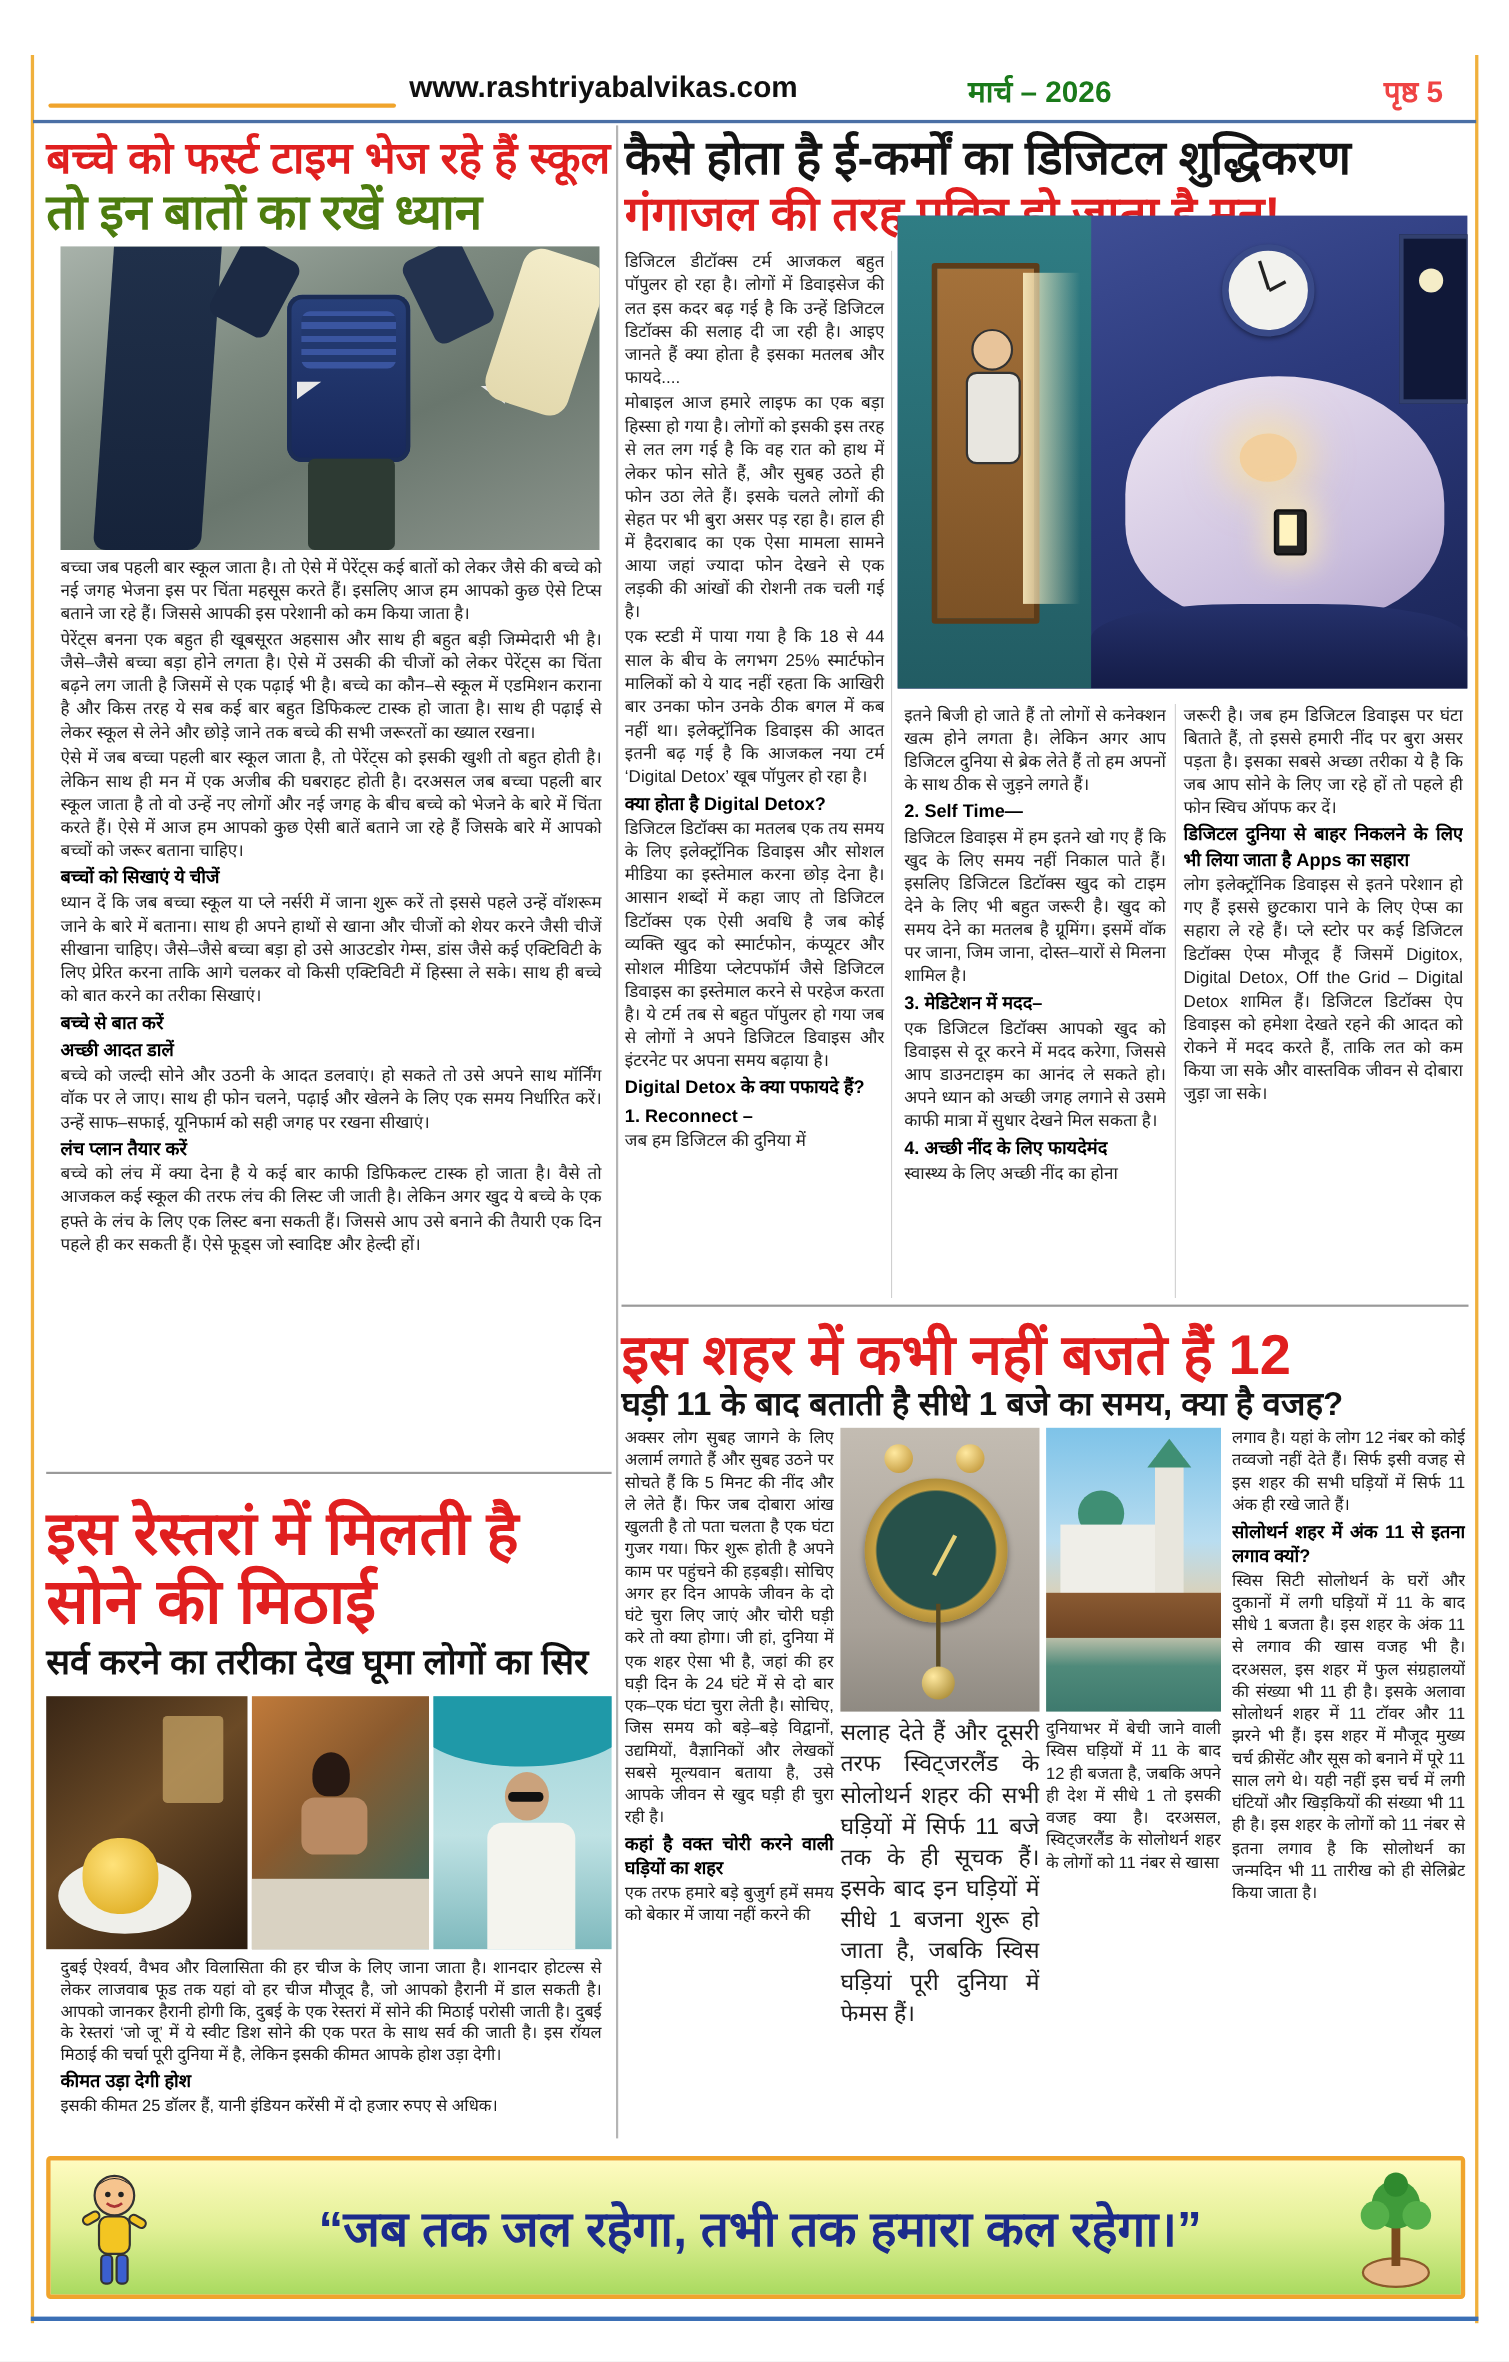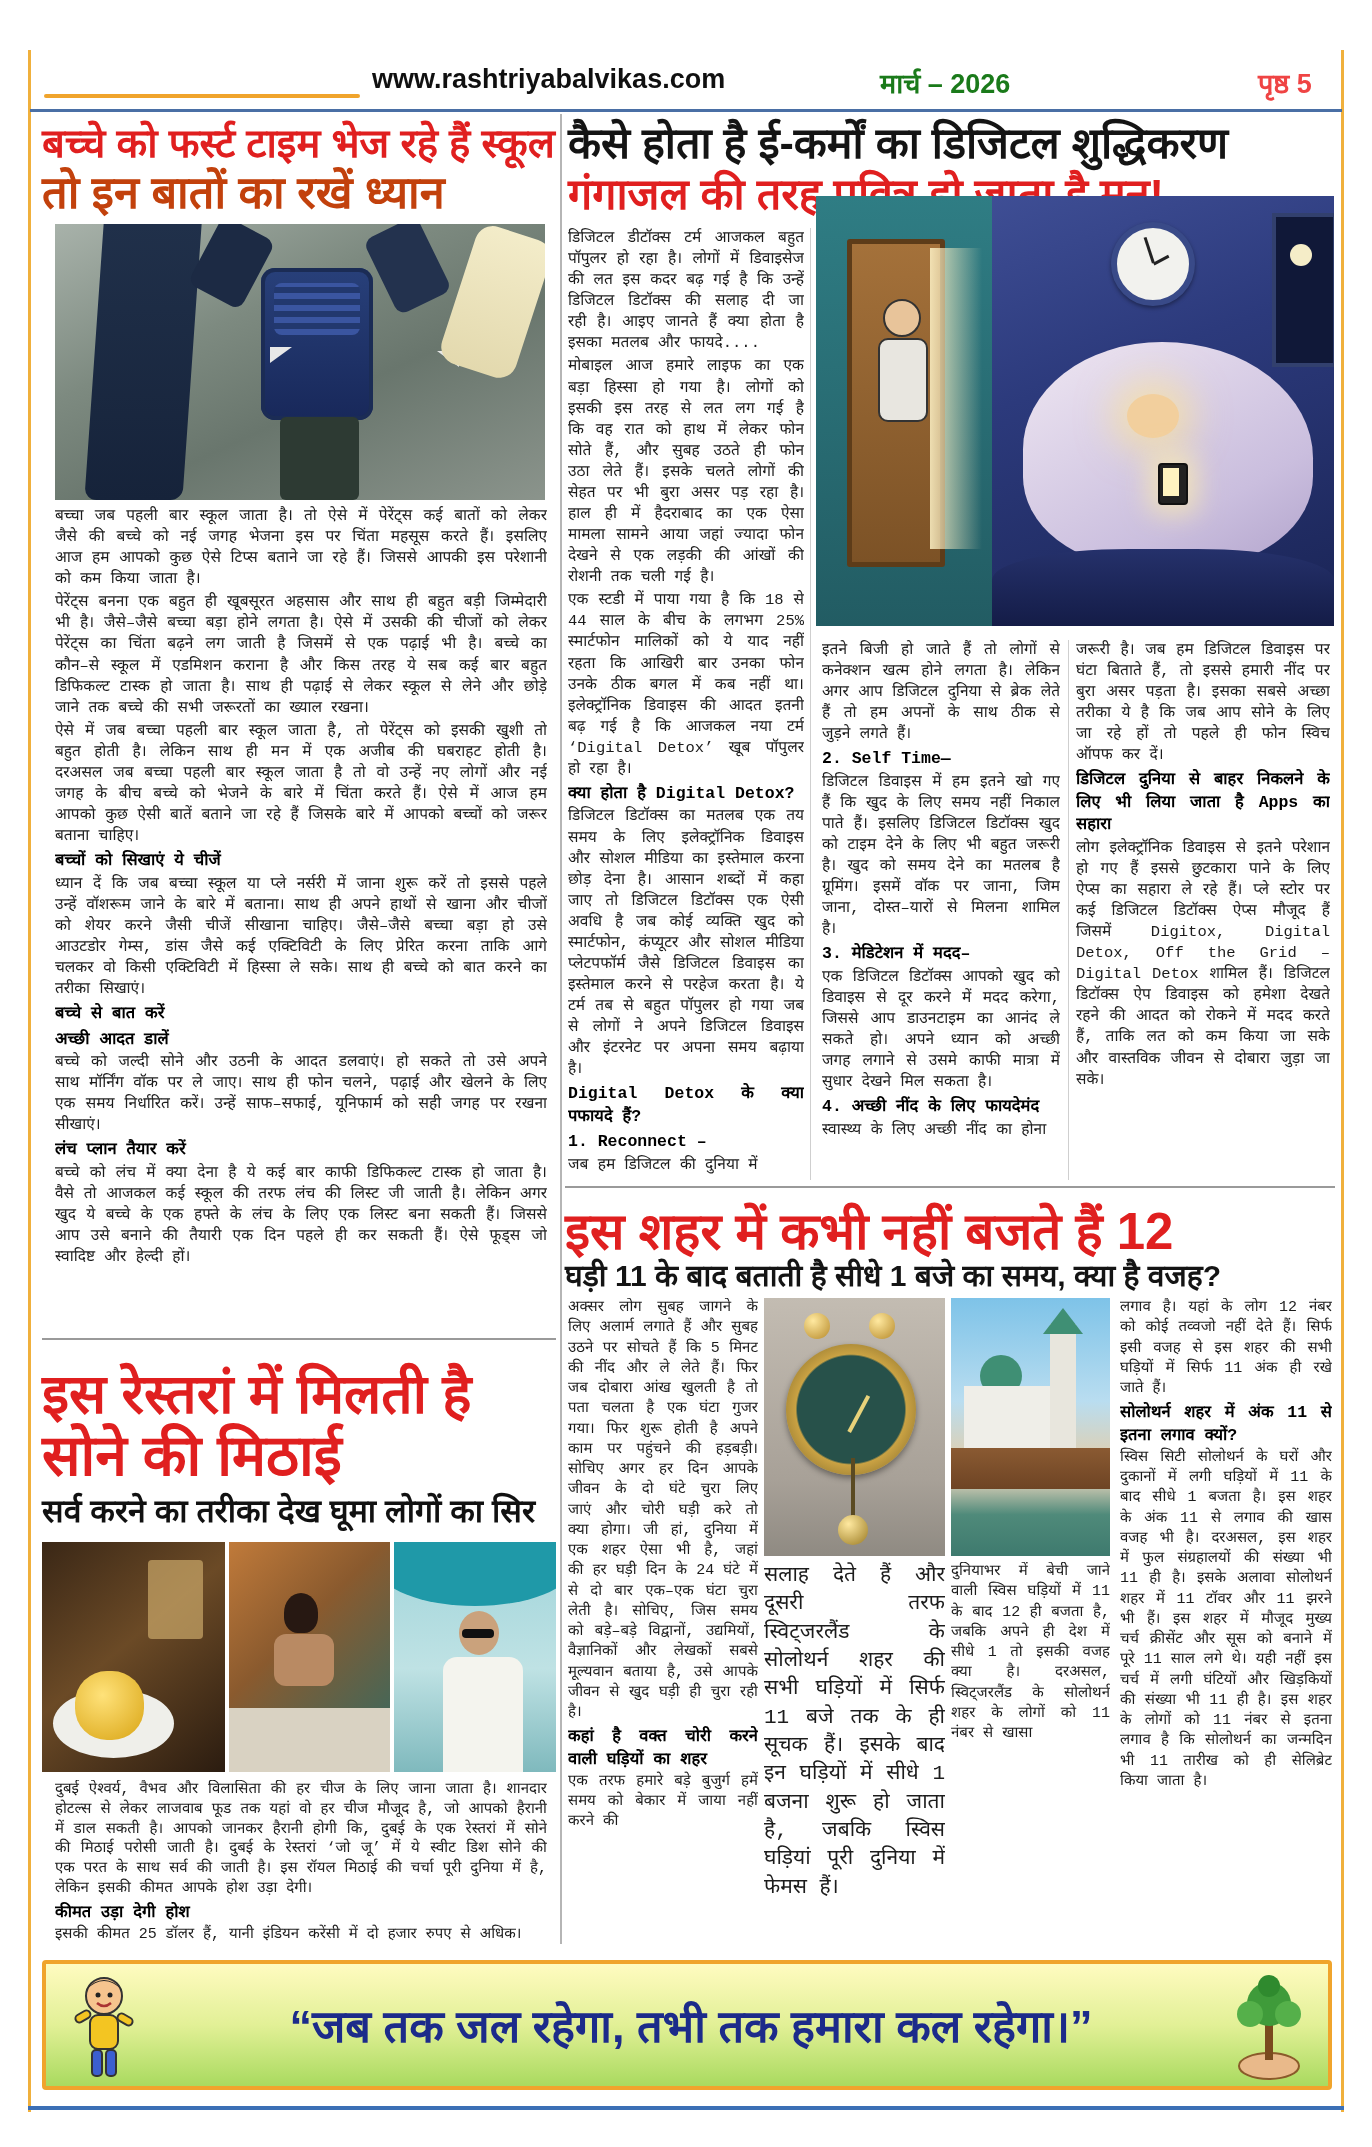--- a/index.html
+++ b/index.html
@@ -18,25 +18,25 @@
   .logo-underline{left:44px;top:94px;width:316px;height:4px;background:#f0a42c;border-radius:2px;}
   .site{left:372px;top:64px;font-size:27px;font-weight:700;color:#101010;}
   .mast-date{left:880px;top:64px;font-size:27px;font-weight:700;color:#1a7a1a;}
   .mast-page{left:1258px;top:64px;font-size:27px;font-weight:700;color:#ef4444;}
   
   .vdiv{width:2px;background:#b5b5b5;}
   .hdiv{height:2px;background:#9a9a9a;}
   .vdiv-thin{width:1px;background:#cfcfcf;}
   
   .hl-red{color:#e01f1f;font-weight:800;}
-  .hl-navy{color:#c2410c;font-weight:800;}
+  .hl-navy{color:#4d7c0f;font-weight:800;font-family:Liberation Serif, serif;}
   .hl-black{color:#141414;font-weight:800;}
   .center{}
   
-  .bt{font-size:15.5px;line-height:1.36;text-align:justify;color:#1c1c1c;overflow:hidden;font-family:Liberation Mono, monospace;}
+  .bt{font-size:15.5px;line-height:1.36;text-align:justify;color:#1c1c1c;overflow:hidden;}
   .bt p{margin:0 0 2px 0;}
   .bt .bh{font-weight:800;font-size:16.5px;margin:3px 0 1px 0;color:#000;}
   .col{overflow:hidden;}
   
   .ph{overflow:hidden;position:absolute;}
   .school-ph{background:linear-gradient(155deg,#a8b2aa 0%,#7d8a80 35%,#69766d 60%,#8b948c 100%);}
   .jeans-l{position:absolute;left:8%;top:0;width:20%;height:100%;background:linear-gradient(#20304a,#16233a);border-radius:0 0 12px 12px;transform:skewX(-4deg);}
   .kid-pack{position:absolute;left:42%;top:16%;width:23%;height:55%;background:linear-gradient(#28407a,#18285a);border-radius:14px;
             box-shadow:inset 0 0 0 4px #1b2c55;}
   .kid-pack:before{content:"";position:absolute;left:12%;top:10%;width:76%;height:34%;background:repeating-linear-gradient(0deg,#3a55a0 0 6px,#22386e 6px 12px);border-radius:8px;}

